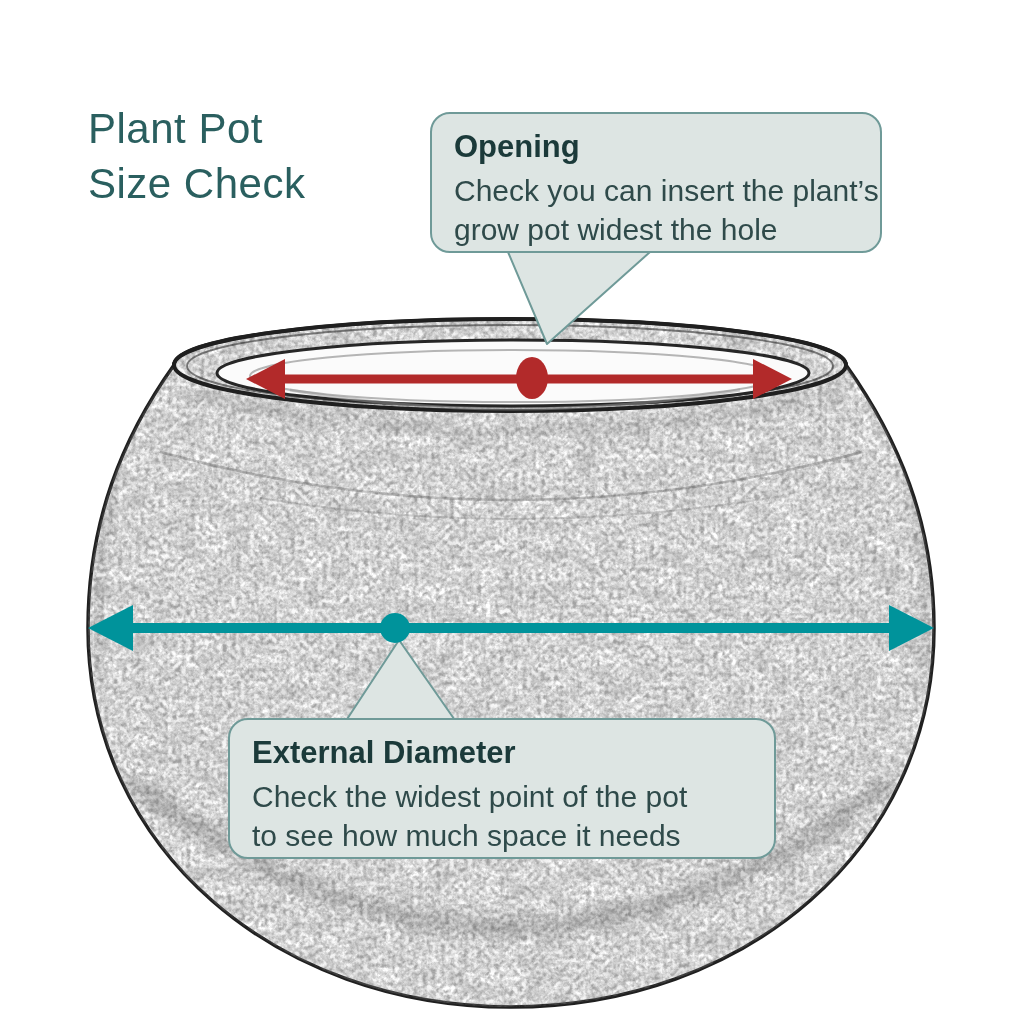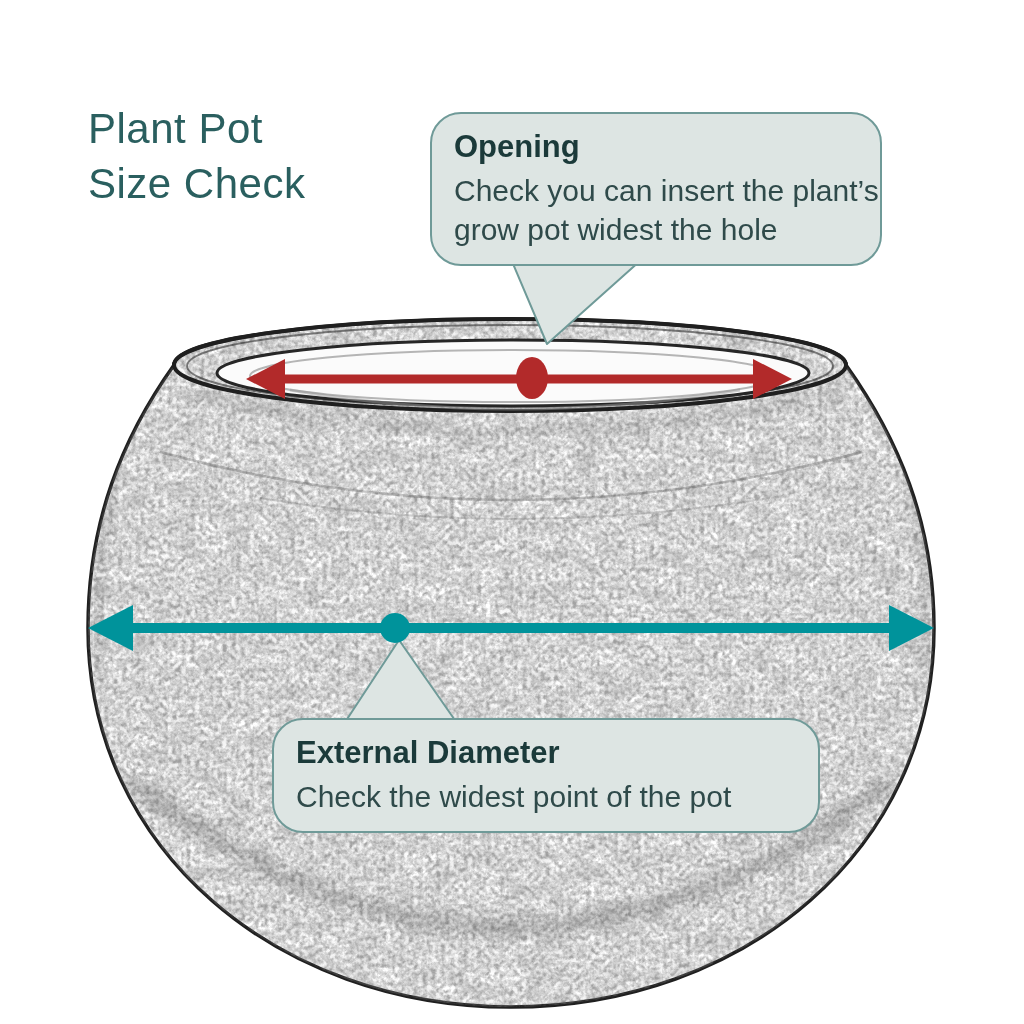--- a/index.html
+++ b/index.html
@@ -22,25 +22,25 @@
     line-height: 1.3;
     color: var(--heading-teal, #2a5f5f);
     letter-spacing: 0.5px;
   }
 
   .callout {
     position: absolute;
     box-sizing: border-box;
     background: var(--callout-bg, #dde5e3);
     border: 2px solid var(--callout-border, #6f9a98);
-    border-radius: 31px;
-    padding: 15px 22px 15px 22px;
+    border-radius: 20px;
+    padding: 15px 22px 2px 22px;
   }
   .callout-opening  { left: 430px; top: 112px; width: 452px; }
-  .callout-external { left: 228px; top: 718px; width: 548px; margin-left: 44px; }
+  .callout-external { left: 228px; top: 718px; width: 548px; }
 
   .callout-title {
     font-size: 31px;
     font-weight: 700;
     color: var(--callout-title, #1b3a3a);
     margin-bottom: 6px;
     white-space: nowrap;
   }
   .callout-body div {
     font-size: 30px;
@@ -133,16 +133,17 @@
     <div class="callout-body">
       <div>Check you can insert the plant’s</div>
       <div>grow pot widest the hole</div>
     </div>
   </div>
 
   <div class="callout callout-external">
     <div class="callout-title">External Diameter</div>
     <div class="callout-body">
       <div>Check the widest point of the pot</div>
+      <div>to see how much space it needs</div>
     </div>
   </div>
 
 </div>
 
 </body></html>

